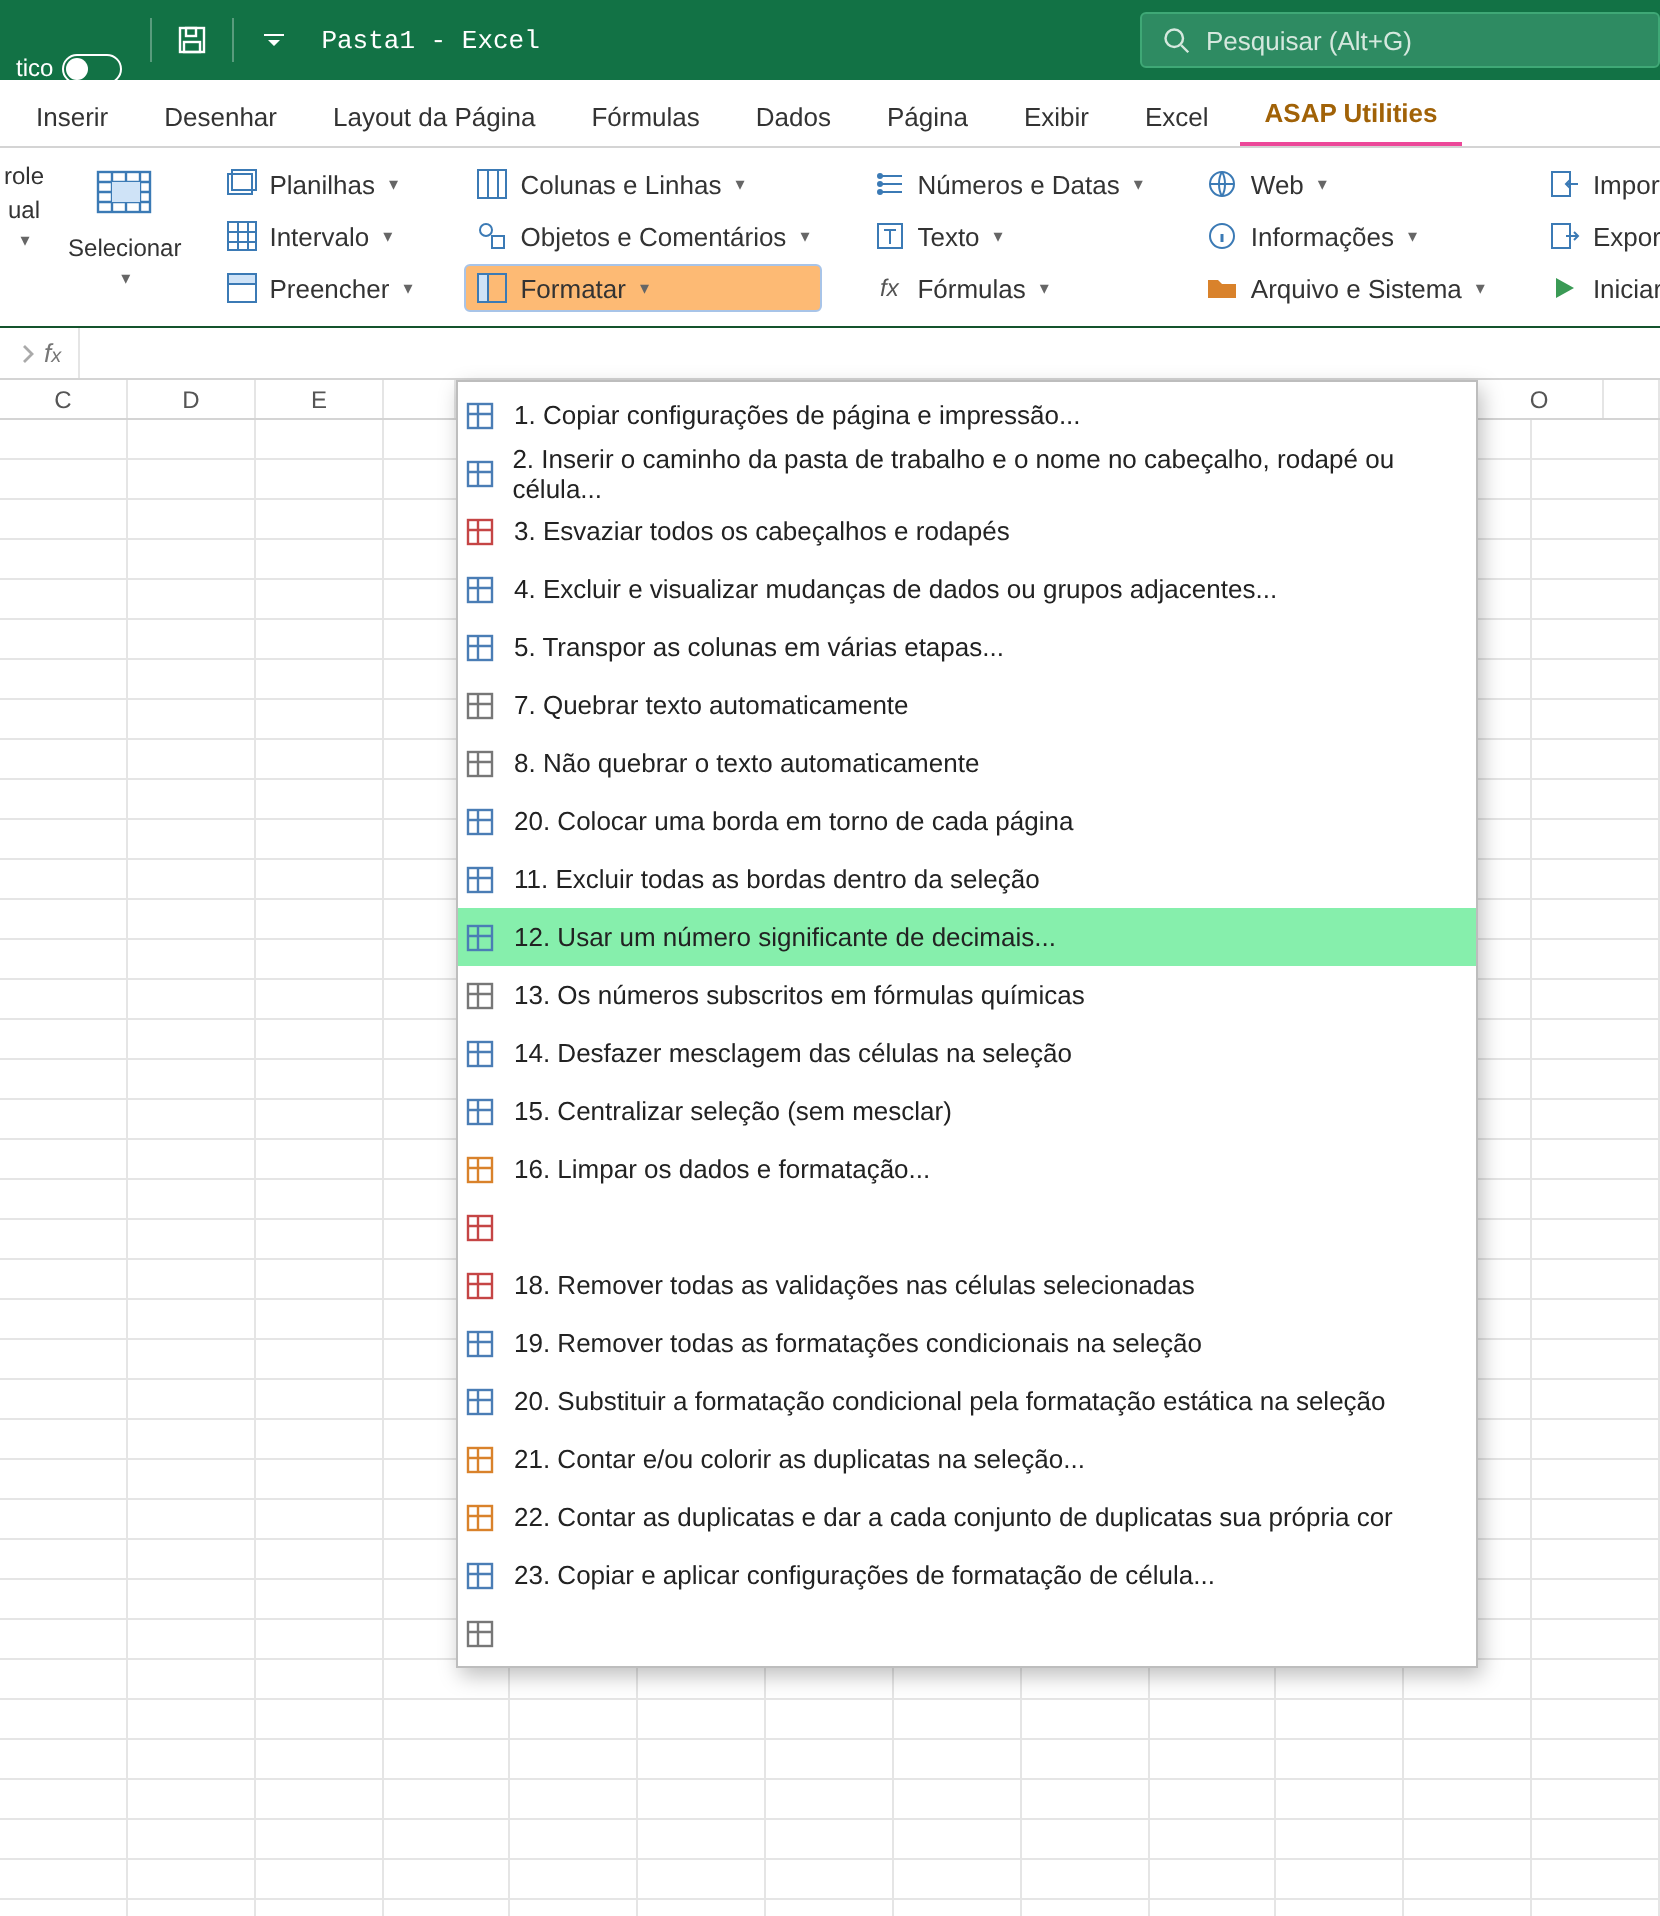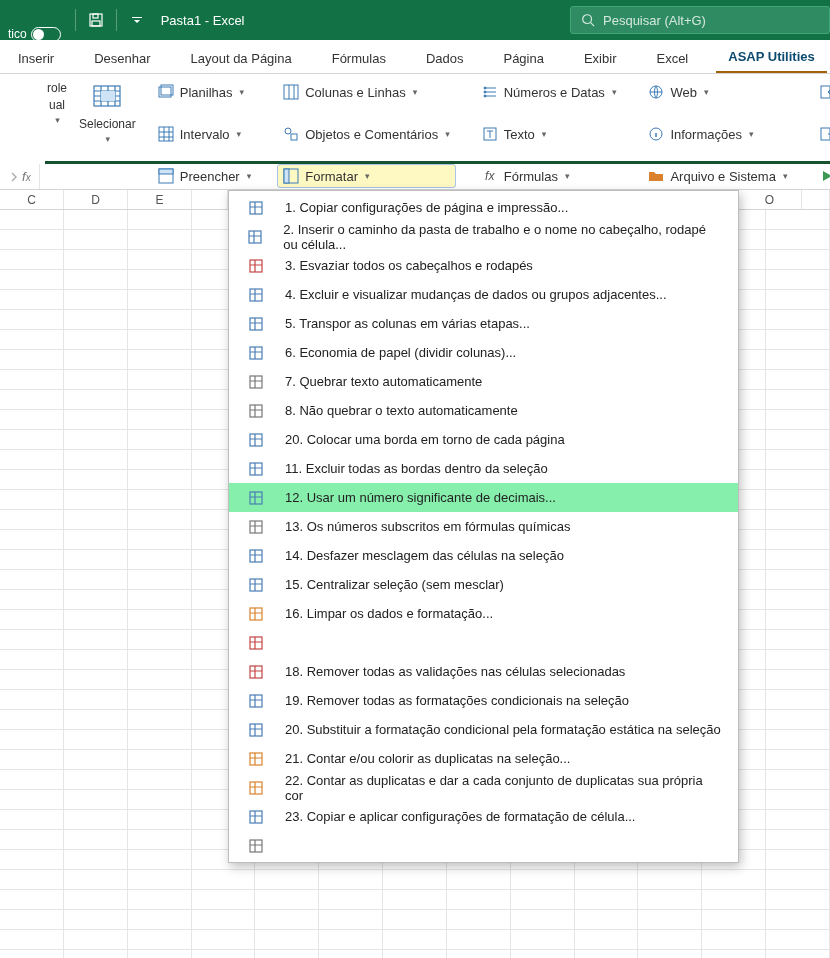--- a/index.html
+++ b/index.html
@@ -6,37 +6,37 @@
 body { width:830px; height:958px; background:#fff; overflow:hidden; font-size:13px; color:#333; }
 
 
 .titlebar { height:40px; background:#127245; display:flex; align-items:center; color:#fff; }
 .auto-toggle { display:flex; align-items:center; gap:4px; margin-left:0; padding:0 8px;margin-top:28px; }
 .auto-toggle .lbl { font-size:12px; }
 .toggle { width:30px; height:15px; border:1px solid #fff; border-radius:8px; display:flex; align-items:center; padding:1px; background:transparent; }
 .toggle .knob { width:11px; height:11px; background:#fff; border-radius:50%; }
 .titlebar .sep { width:1px; height:22px; background:rgba(255,255,255,.3); margin:0 6px; }
 .tb-icon { width:28px; height:28px; display:flex; align-items:center; justify-content:center; color:#fff; }
-.titlebar .title { margin-left:10px; font-size:13px; }
+.titlebar .title { margin-left:10px; font-size:13px;font-family:Liberation Mono, monospace; }
 .searchbox { margin-left:auto; width:260px; height:28px; background:#2e8b62; border:1px solid #3fa876; border-radius:3px; display:flex; align-items:center; padding:0 10px; gap:8px; color:#d5e8de; font-size:13px; margin-right:0; }
 .searchbox svg { min-width:14px; }
 
 
-.ribbon-tabs { height:34px; border-bottom:1px solid #d4d4d4; display:flex; align-items:flex-end; padding-left:6px; gap:16px; }
+.ribbon-tabs { height:34px; border-bottom:1px solid #d4d4d4; display:flex; align-items:flex-end; padding-left:6px; gap:4px; }
 .ribbon-tabs .tab { padding:8px 12px 7px; font-size:13px; color:#333; cursor:pointer; }
-.ribbon-tabs .tab.active { border-bottom:2px solid #a16207; color:#0c4a6e; font-weight:600; }
-
-
-.ribbon { height:90px; border-bottom:3px solid #14532d; display:flex; padding:4px 0 12px; background:#fff;margin-left:45px; }
+.ribbon-tabs .tab.active { border-bottom:2px solid #ec4899; color:#a16207; font-weight:600; }
+
+
+.ribbon { height:90px; border-bottom:1px solid #14532d; display:flex; padding:4px 0 12px; background:#fff; }
 .big-btn { width:50px; display:flex; flex-direction:column; align-items:center; justify-content:flex-start; padding:4px 2px; gap:4px; text-align:center; font-size:12px; line-height:1.1; }
 .big-btn .big-icon { width:32px; height:32px; display:flex; align-items:center; justify-content:center; }
 .rsep { width:1px; background:#e0e0e0; margin:4px 4px; }
-.col-group { display:flex; flex-direction:column; gap:18px; padding:2px 6px; justify-content:flex-start; }
+.col-group { display:flex; flex-direction:column; gap:2px; padding:2px 6px; justify-content:flex-start; }
 .rbtn { display:flex; align-items:center; gap:6px; padding:3px 5px; font-size:13px; white-space:nowrap; border:1px solid transparent; border-radius:3px; height:24px; }
-.rbtn.active { background:#fef9c3; border-color:#a8c4e8; }
+.rbtn.active { background:#fdba74; border-color:#a8c4e8; }
 .rbtn .ri { width:16px; height:16px; display:flex; align-items:center; justify-content:center; color:#3b7ab5; }
 .rbtn .ri.grn { color:#3a9a55; }
 .rbtn .ri.org { color:#d9822b; }
 .chev { font-size:9px; color:#666; margin-left:1px; }
 
 
 .fbar { height:26px; border-bottom:1px solid #d4d4d4; display:flex; align-items:center; }
 .fbar .fx { padding:0 8px; color:#777; font-style:italic; font-size:13px; display:flex; align-items:center; gap:4px; }
 .fbar .fx svg { color:#999; }
 .fbar .input { flex:1; height:100%; border-left:1px solid #e5e5e5; padding:0 6px; }
@@ -44,21 +44,21 @@
 
 .grid { position:relative; }
 .col-hdrs { display:flex; height:20px; border-bottom:1px solid #d4d4d4; background:#fff; }
 .col-hdrs .ch { width:64px; text-align:center; font-size:12px; color:#555; border-right:1px solid #e5e5e5; line-height:20px; }
 .rows { }
 .row { height:20px; border-bottom:1px solid #e5e5e5; display:flex; }
 .row .cell { width:64px; border-right:1px solid #e5e5e5; }
 
 
 .dropdown { position:absolute; left:228px; top:0; width:511px; background:#fff; border:1px solid #bdbdbd; box-shadow:2px 4px 10px rgba(0,0,0,.25); padding:2px 0; }
-.dropdown .mi { display:flex; align-items:center; gap:20px; padding:0 14px 0 18px; height:29px; font-size:13px; color:#222; }
+.dropdown .mi { display:flex; align-items:center; gap:8px; padding:0 14px 0 2px; height:29px; font-size:13px; color:#222; }
 .dropdown .mi:hover, .dropdown .mi.hover { background:#86efac; }
 .dropdown .mi .mic { width:18px; height:18px; display:flex; align-items:center; justify-content:center; color:#4a7db5; }
 .dropdown .mi .mic.red { color:#c54545; }
 .dropdown .mi .mic.org { color:#d9822b; }
 .dropdown .mi .mic.gray { color:#777; }
 
 svg { display:block; }
 </style>
 </head>
 <body>
@@ -925,29 +925,20 @@
       <div class="mi">
         <span class="mic ">
           <svg width="16" height="16" viewBox="0 0 16 16" fill="none" stroke="currentColor" stroke-width="1.2">
             <rect x="2" y="2" width="12" height="12"></rect>
             <path d="M2 7h12M7 2v12"></path>
           </svg>
         </span>
         <span class="txt">5. Transpor as colunas em várias etapas...</span>
       </div>
       <div class="mi">
-        <span class="mic ">
-          <svg width="16" height="16" viewBox="0 0 16 16" fill="none" stroke="currentColor" stroke-width="1.2">
-            <rect x="2" y="2" width="12" height="12"></rect>
-            <path d="M2 7h12M7 2v12"></path>
-          </svg>
-        </span>
-        <span class="txt">6. Economia de papel (dividir colunas)...</span>
-      </div>
-      <div class="mi">
         <span class="mic gray">
           <svg width="16" height="16" viewBox="0 0 16 16" fill="none" stroke="currentColor" stroke-width="1.2">
             <rect x="2" y="2" width="12" height="12"></rect>
             <path d="M2 7h12M7 2v12"></path>
           </svg>
         </span>
         <span class="txt">7. Quebrar texto automaticamente</span>
       </div>
       <div class="mi">
         <span class="mic gray">

